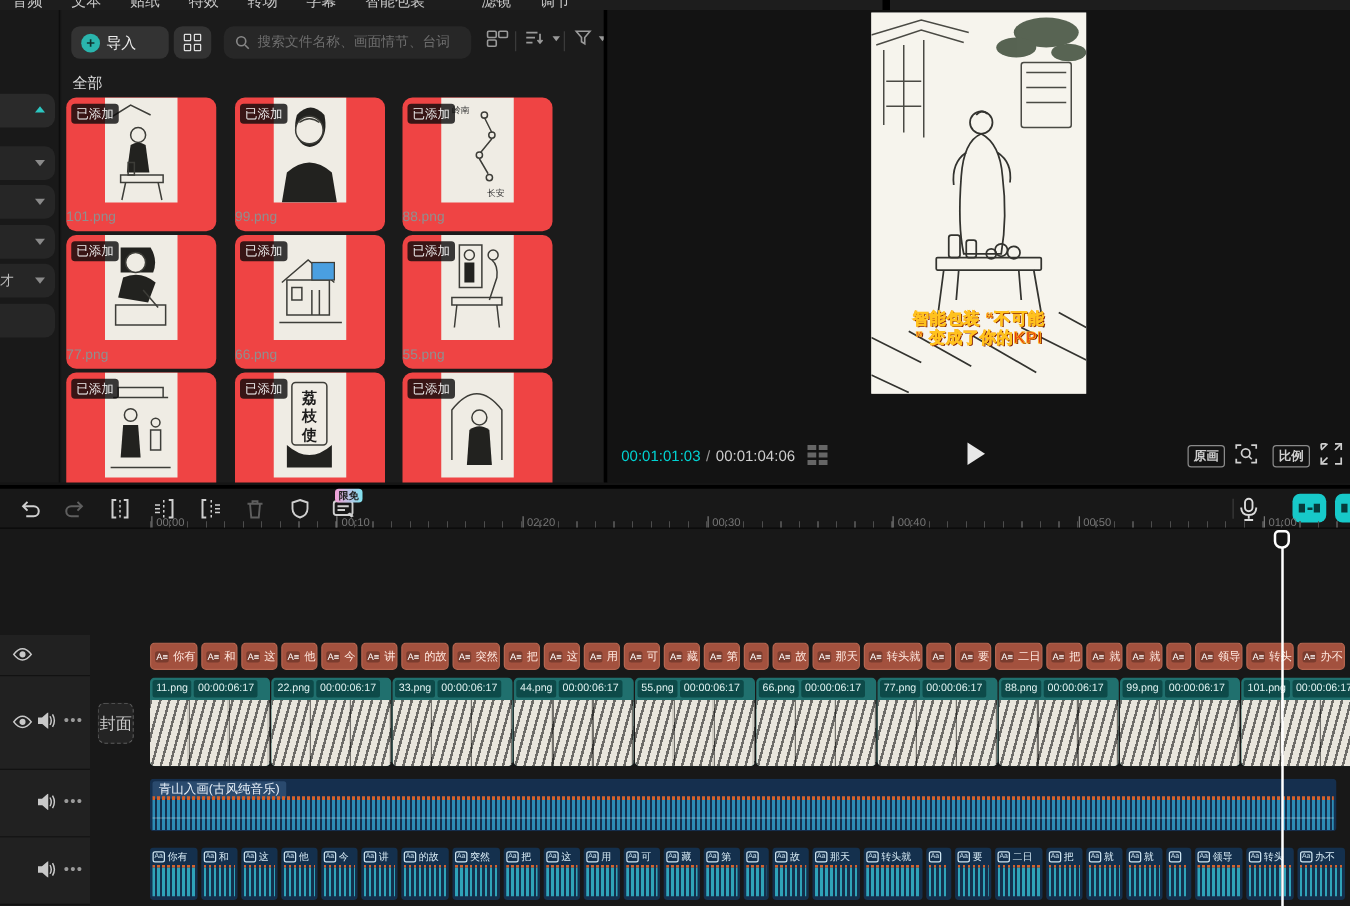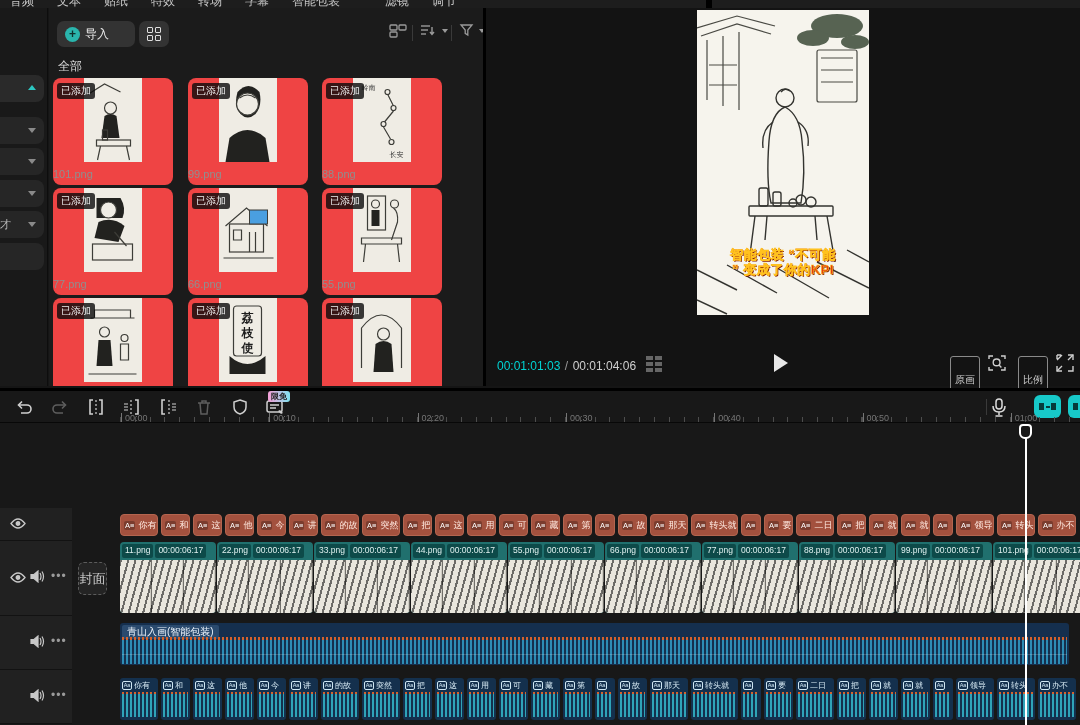--- a/index.html
+++ b/index.html
@@ -42,21 +42,21 @@
   #pv-divider { position:absolute; left:483px; top:8px; width:3px; height:378px; background:#000; }
   #pv-img { position:absolute; left:211px; top:2px; width:172px; height:305px; background:#f6f4ed; overflow:hidden; }
   #pv-overlay { position:absolute; left:0; bottom:38px; width:100%; text-align:center; font-weight:bold; font-size:13px; line-height:15px; color:#e63812; -webkit-text-stroke:.6px #ffc21e; text-shadow:1px 1px 0 #7e1a00; letter-spacing:.5px; }
   #pv-controls { position:absolute; left:0; top:344px; width:594px; height:26px; }
   #cur-time { color:#00d3d3; font-size:12px; }
   #time-sep,#total-time { color:#9a9a9a; font-size:12px; }
   #total-time { color:#cfcfcf; }
   .frames-ico { position:absolute; left:160px; top:4px; display:grid; grid-template-columns:7px 7px; gap:2px; }
   .frames-ico i { height:4px; background:#666; margin-bottom:2px; display:block; }
   #play-btn { position:absolute; left:288px; top:2px; width:0; height:0; border-top:9px solid transparent; border-bottom:9px solid transparent; border-left:14px solid #e8e8e8; }
-  .pv-chip { position:absolute; top:4px; border:1px solid #8a8a8a; border-radius:3px; color:#cfcfcf; font-size:10px; padding:16px 4px; }
+  .pv-chip { position:absolute; top:4px; border:1px solid #8a8a8a; border-radius:3px; color:#cfcfcf; font-size:10px; padding:1px 4px;font-weight:bold; }
   
   #timeline { position:absolute; left:0; top:388px; width:1080px; height:337px; background:#181818; border-top:3px solid #000; }
   #tl-toolbar { position:absolute; left:0; top:0; width:1080px; height:32px; border-bottom:1px solid #080808; }
   .tb-ico { position:absolute; top:6px; }
   .dim { opacity:.38; }
   #free-badge { position:absolute; left:268px; top:0px; font-size:8px; color:#222; background:linear-gradient(90deg,#f6a0d8,#7fe3ef); border-radius:3px; padding:0 3px; line-height:11px; font-weight:bold; }
   .snap-btn { position:absolute; top:4px; width:27px; height:23px; background:#17c9c9; border-radius:6px; }
   .snap-glyph { position:absolute; left:5px; top:8px; width:17px; height:7px; }
   .snap-glyph i { position:absolute; background:#063b3b; }
   
@@ -152,20 +152,27 @@
     <span id="import-label">导入</span>
   </div>
   <div id="qr-btn">
     <span class="grid4">
         <i></i>
         <i></i>
         <i></i>
         <i></i>
       </span>
   </div>
+  <div id="searchbox">
+    <svg width="12" height="12" viewBox="0 0 12 12">
+        <circle cx="5" cy="5" r="3.6" fill="none" stroke="#888" stroke-width="1.3"></circle>
+        <line x1="8" y1="8" x2="11" y2="11" stroke="#888" stroke-width="1.3"></line>
+      </svg>
+    <input id="search-input" placeholder="搜索文件名称、画面情节、台词" style="">
+  </div>
   <div class="tool-ico" style="left:340px">
     <svg width="18" height="16" viewBox="0 0 18 16">
         <rect x="1" y="2" width="7" height="5" rx="1" fill="none" stroke="#9a9a9a" stroke-width="1.3"></rect>
         <rect x="10" y="2" width="7" height="5" rx="1" fill="none" stroke="#9a9a9a" stroke-width="1.3"></rect>
         <rect x="1" y="9" width="7" height="5" rx="1" fill="none" stroke="#9a9a9a" stroke-width="1.3"></rect>
       </svg>
   </div>
   <div class="vsep" style="left:363px"></div>
   <div class="tool-ico" style="left:371px">
     <svg width="16" height="14" viewBox="0 0 16 14">
@@ -688,21 +695,21 @@
       <div class="vclip">
         <div class="vhead">
           <span class="vchip">101.png</span>
           <span class="vchip">00:00:06:17</span>
         </div>
         <div class="vbody"></div>
       </div>
     </div>
   <div id="music-row" class="cliprow" style="display:block">
     <div id="music-clip">
-      <span id="music-label">青山入画(智能包装)</span>
+      <span id="music-label">青山入画(古风纯音乐)</span>
       <div id="music-wave"></div>
     </div>
   </div>
   <div id="voice-row" class="cliprow">
       <div class="aclip" style="width: 38px;">
         <div class="ahead">
           <span class="aico">Aa</span>
           <span class="atxt">你有</span>
         </div>
         <div class="awave"></div>

